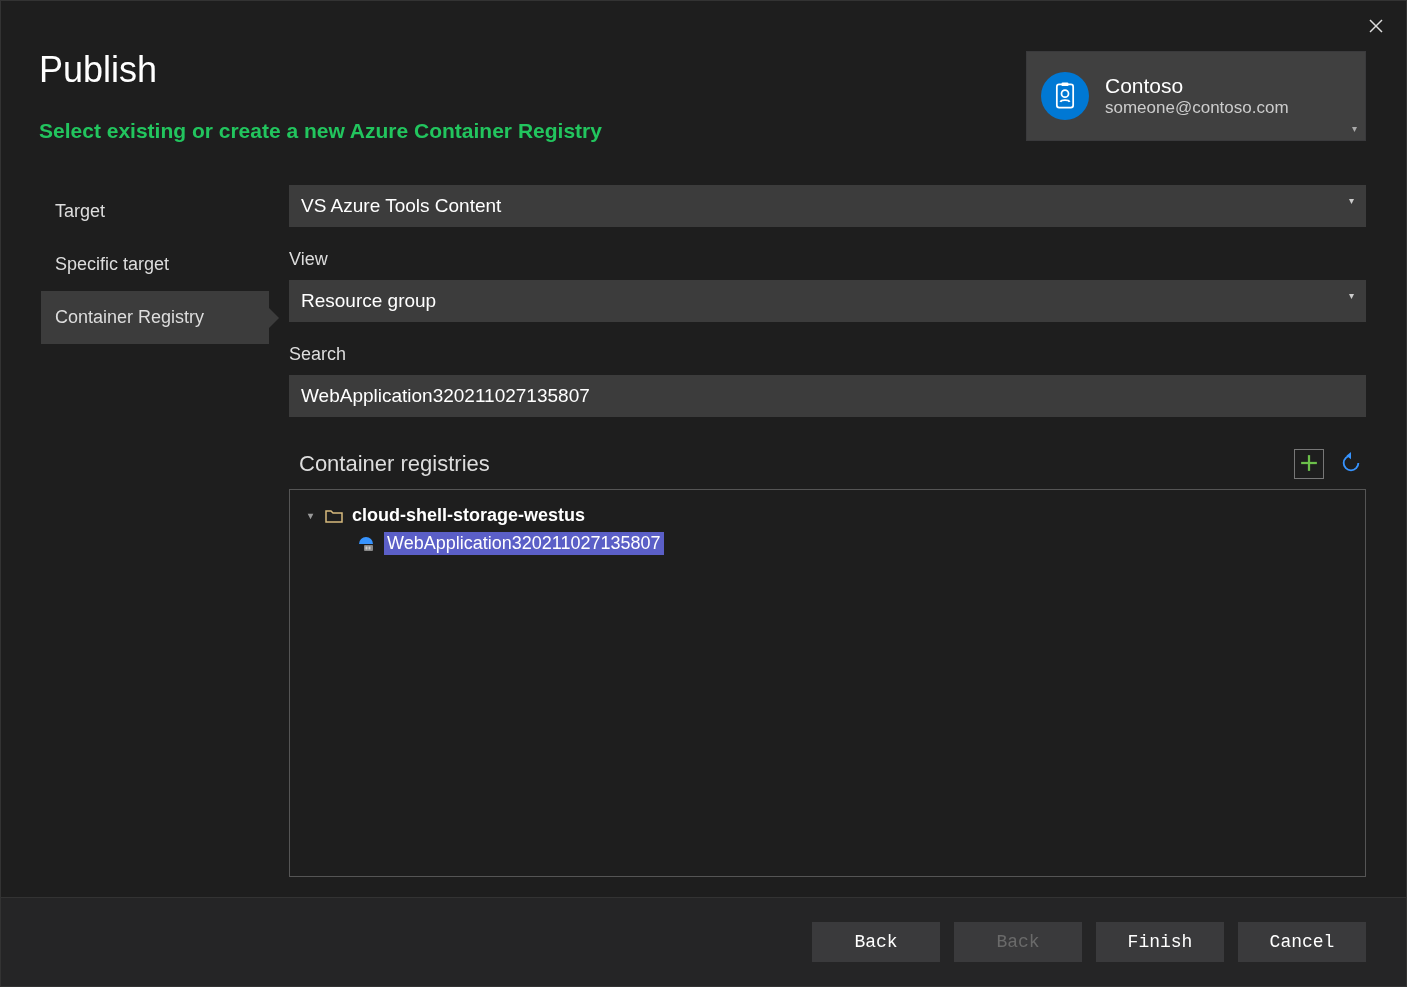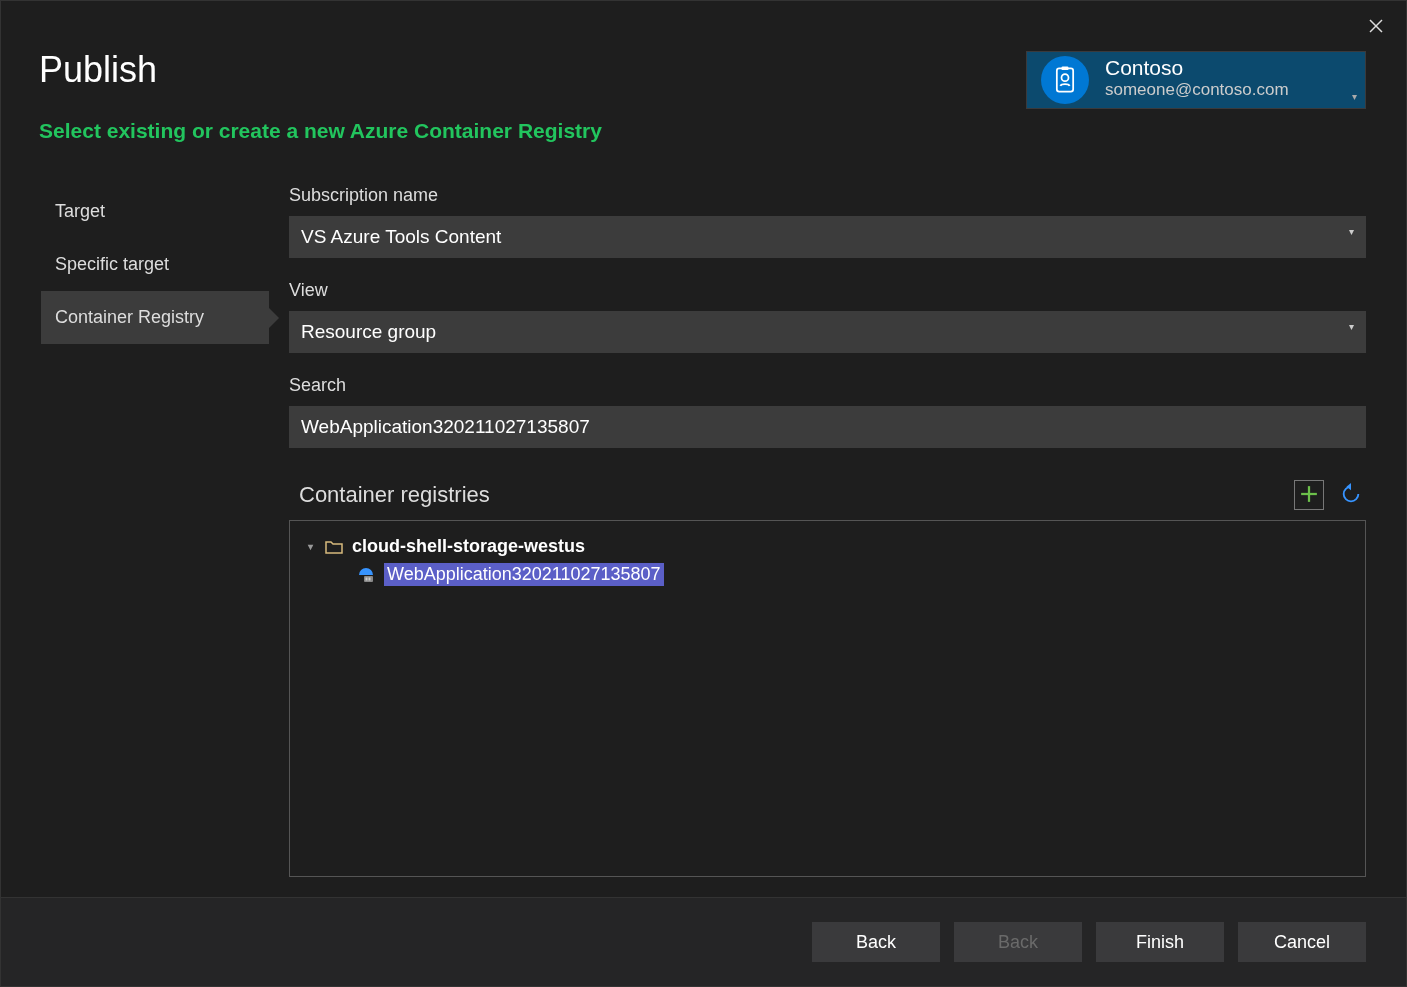--- a/index.html
+++ b/index.html
@@ -36,24 +36,24 @@
     }
     .header-left h1 {
       font-size: 36px; font-weight: 300; color: #fff;
       margin-bottom: 28px;
     }
     .header-left .subtitle {
       font-size: 21px; color: #22c55e; font-weight: 700;
     }
     
     .account {
-      display: flex; 
-      background: #0c4a6e;
+      display: flex; align-items: center;
+      background: #404040;
       border: 1px solid #3a3a3c;
-      padding: 4px 14px;
+      padding: 20px 14px;
       min-width: 340px;
       margin-top: 2px;
       position: relative;
     }
     .account-icon {
       width: 48px; height: 48px; border-radius: 50%;
       background: #0078d4;
       display: flex; align-items: center; justify-content: center;
       margin-right: 16px;
       font-size: 24px; color: #fff;
@@ -159,20 +159,21 @@
       color: #fff;
       padding: 1px 3px;
     }
     
     .footer {
       background: #252526;
       padding: 24px 40px;
       display: flex; justify-content: flex-end; gap: 14px;
       border-top: 1px solid #333;
       margin-top: 20px;
+      font-family: Liberation Mono, monospace;
     }
     .btn {
       min-width: 128px; height: 40px;
       background: #3a3a3c;
       color: #ffffff;
       font-size: 18px;
       display: flex; align-items: center; justify-content: center;
       cursor: pointer;
     }
     .btn.disabled {
@@ -226,21 +227,20 @@
       <div class="sidebar-item">
         <span>Specific target</span>
       </div>
       <div class="sidebar-item active">
         <span>Container Registry</span>
       </div>
     </div>
 
     <div class="content">
 
-      <div class="field-label">Subscription name</div>
       <div class="select">
         <span>VS Azure Tools Content</span>
         <span class="caret">▾</span>
       </div>
 
       <div class="field-label">View</div>
       <div class="select">
         <span>Resource group</span>
         <span class="caret">▾</span>
       </div>

